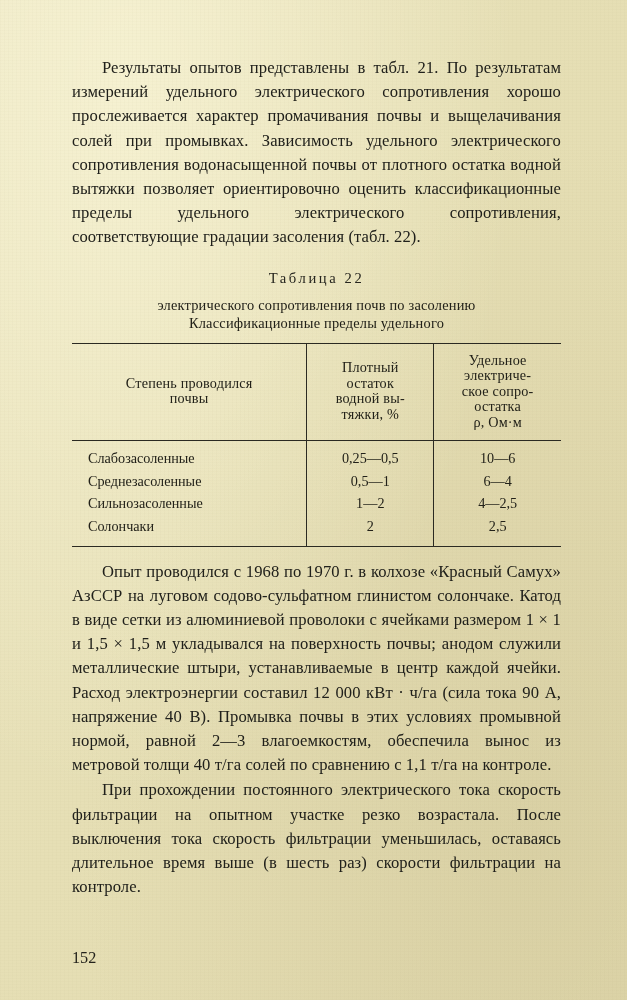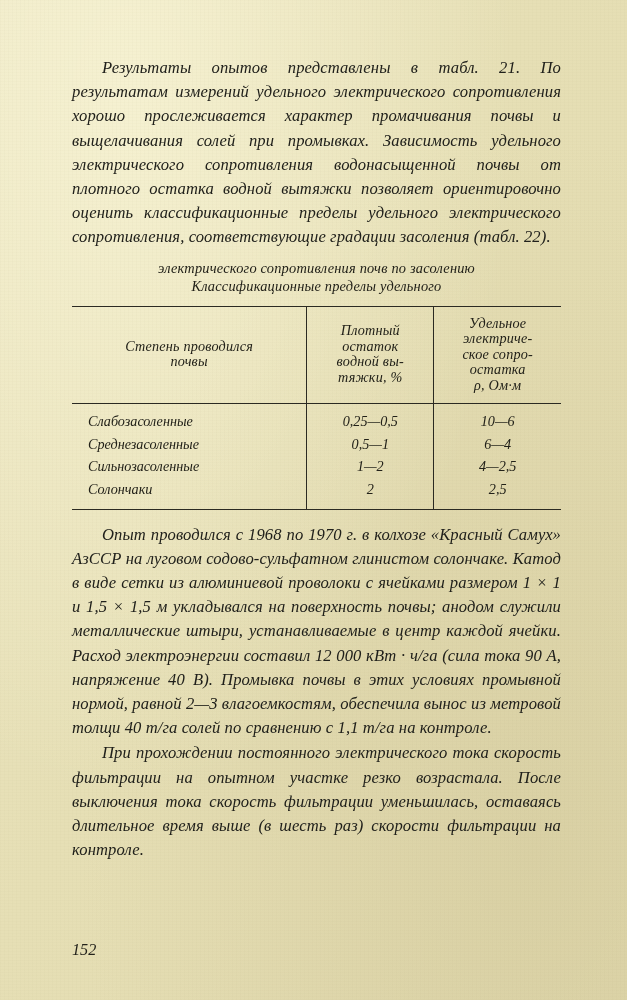--- a/index.html
+++ b/index.html
@@ -15,21 +15,20 @@
     overflow: hidden;
     position: relative;
   }
   .page {
     position: absolute;
     inset: 0;
     background:
       radial-gradient(ellipse at 20% 10%, rgba(255,252,225,0.55), rgba(255,252,225,0) 55%),
       radial-gradient(ellipse at 85% 85%, rgba(205,195,150,0.45), rgba(205,195,150,0) 60%),
       linear-gradient(120deg, #ece6c2 0%, #e6dfb5 45%, #e2daae 100%);
-    font-style: italic;
   }
   .grain {
     position: absolute;
     inset: 0;
     pointer-events: none;
     opacity: 0.30;
     background-image:
       repeating-linear-gradient(0deg, rgba(160,150,110,0.10) 0px, rgba(160,150,110,0.10) 1px, rgba(0,0,0,0) 1px, rgba(0,0,0,0) 3px),
       repeating-linear-gradient(90deg, rgba(150,140,100,0.08) 0px, rgba(150,140,100,0.08) 1px, rgba(0,0,0,0) 1px, rgba(0,0,0,0) 4px);
   }
@@ -99,35 +98,36 @@
   }
   table.data tbody td.c0 { text-align: left; padding-left: 16px; }
   table.data tbody td.c1 { text-align: center; border-left: 1.1px solid #2b2a22; }
   table.data tbody td.c2 { text-align: center; border-left: 1.1px solid #2b2a22; }
   table.data tbody tr:first-child td { padding-top: 8px; }
   table.data tbody tr:last-child td { padding-bottom: 9px; }
 
   .folio {
     position: absolute;
     left: 72px;
-    bottom: 40px;
+    bottom: 32px;
     font-size: 16.2px;
     color: #23221b;
   }
 </style>
 </head>
 <body>
 
 <div class="page">
   <div class="grain"></div>
 
   <div class="content">
 
     <p class="para">Результаты опытов представлены в табл. 21. По результатам измерений удельного электрического сопротивления хорошо прослеживается характер промачивания почвы и выщелачивания солей при промывках. Зависимость удельного электрического сопротивления водонасыщенной почвы от плотного остатка водной вытяжки позволяет ориентировочно оценить классификационные пределы удельного электрического сопротивления, соответствующие градации засоления (табл. 22).</p>
 
+    <div class="table-caption-num">Таблица 22</div>
 
     <div class="table-title">
       <div>электрического сопротивления почв по засолению</div>
       <div>Классификационные пределы удельного</div>
     </div>
 
     <div class="tbl-wrap">
       <table class="data">
         <thead>
           <tr>

